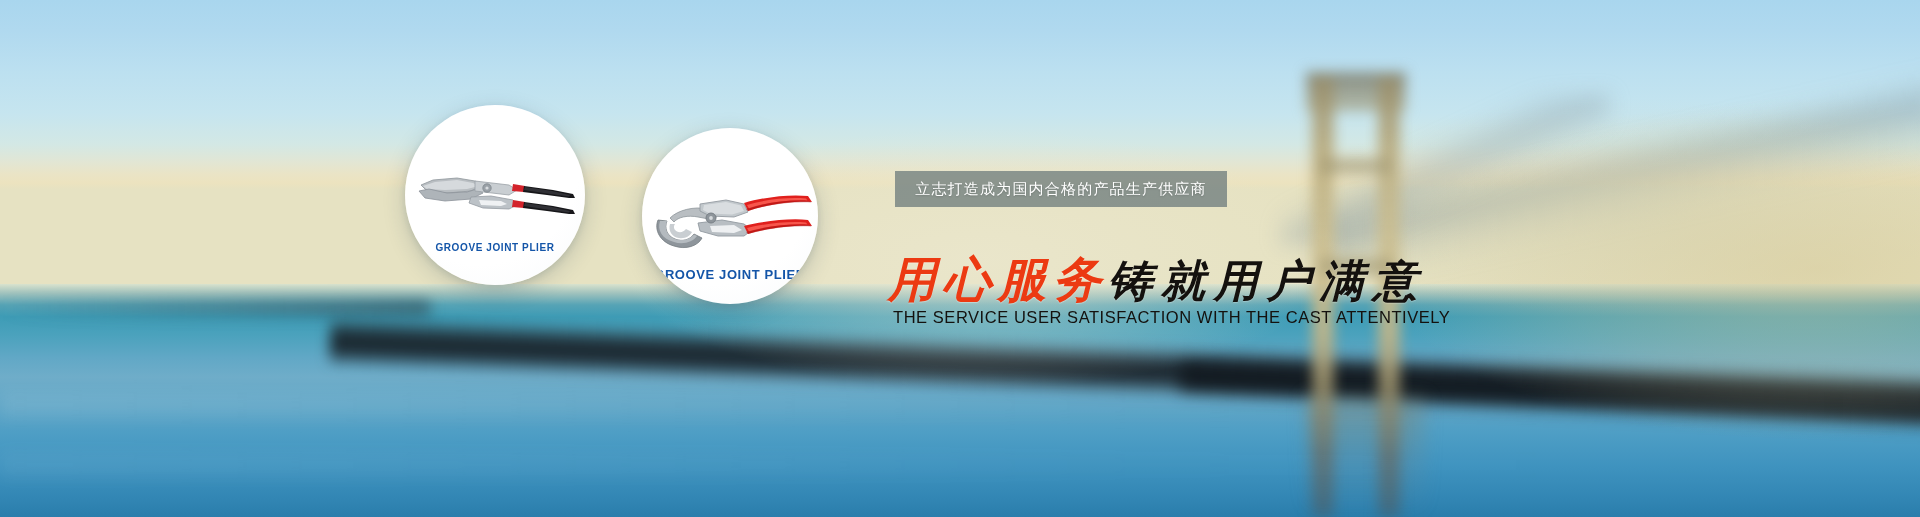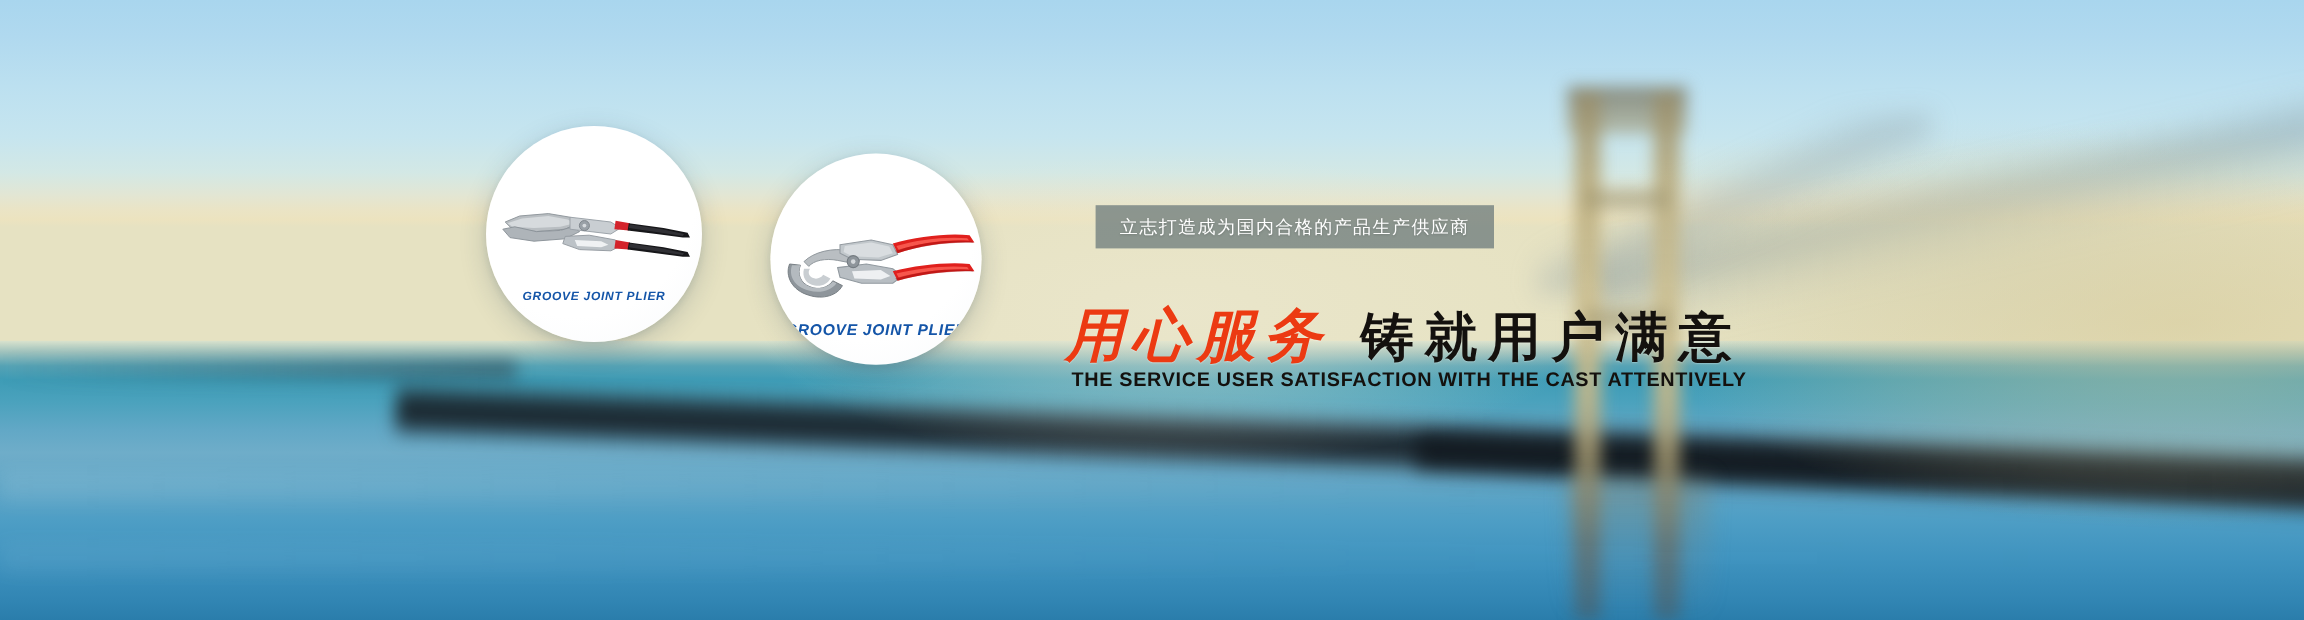--- a/index.html
+++ b/index.html
@@ -150,21 +150,20 @@
 
   
   .product {
     position:absolute;
     border-radius:50%;
     background:radial-gradient(circle at 42% 34%, #ffffff 0%, #ffffff 62%, #fbfcfd 82%, #f2f5f7 100%);
     box-shadow:0 6px 22px rgba(40,70,90,0.22), 0 2px 6px rgba(40,70,90,0.12);
     display:flex; flex-direction:column;
     justify-content:flex-end;
     overflow:hidden;
-    font-style:italic;
   }
   #product-1 { left:405px; top:105px; width:180px; height:180px; }
   #product-2 { left:642px; top:128px; width:176px; height:176px; }
 
   .product-label {
     color:#1455a8;
     font-weight:bold;
     letter-spacing:0.6px;
     white-space:nowrap;
     text-align:center;
@@ -176,21 +175,21 @@
   
   #tool-1 { left:8px; top:62px; width:165px; height:58px; }
   
   #tool-2 { left:6px; top:48px; width:168px; height:78px; }
 
   
   .gray-bar {
     position:absolute;
     left:895px; top:171px; width:332px; height:36px;
     background:rgba(103,118,120,0.72);
-    display:flex; align-items:center; justify-content:center;margin-left:18px;
+    display:flex; align-items:center; justify-content:center;
   }
   .gray-bar-text {
     color:#ffffff;
     font-size:15px;
     letter-spacing:1.2px;
     text-shadow:0 1px 2px rgba(0,0,0,0.18);
     white-space:nowrap;
   }
 
   .headline {
@@ -207,30 +206,30 @@
     letter-spacing:7px;
     font-style:italic;
     text-shadow:0 1px 1px rgba(255,255,255,0.35);
   }
   .headline-black {
     color:#14110e;
     font-size:44px;
     font-weight:bold;
     font-family:"DejaVu Serif", serif;
     letter-spacing:9px;
-    margin-left:26px;
+    font-style:italic;
     text-shadow:0 1px 1px rgba(255,255,255,0.25);
   }
 
   .subline {
     position:absolute;
     left:893px; top:308px;
     color:#14110e;
     font-size:16.5px;
-    font-weight:700;
+    font-weight:400;
     letter-spacing:0.55px;
     white-space:nowrap;
   }
 </style>
 </head>
 <body>
 
 <div id="banner">
 
   <div class="bg-layer bg-sky"></div>

